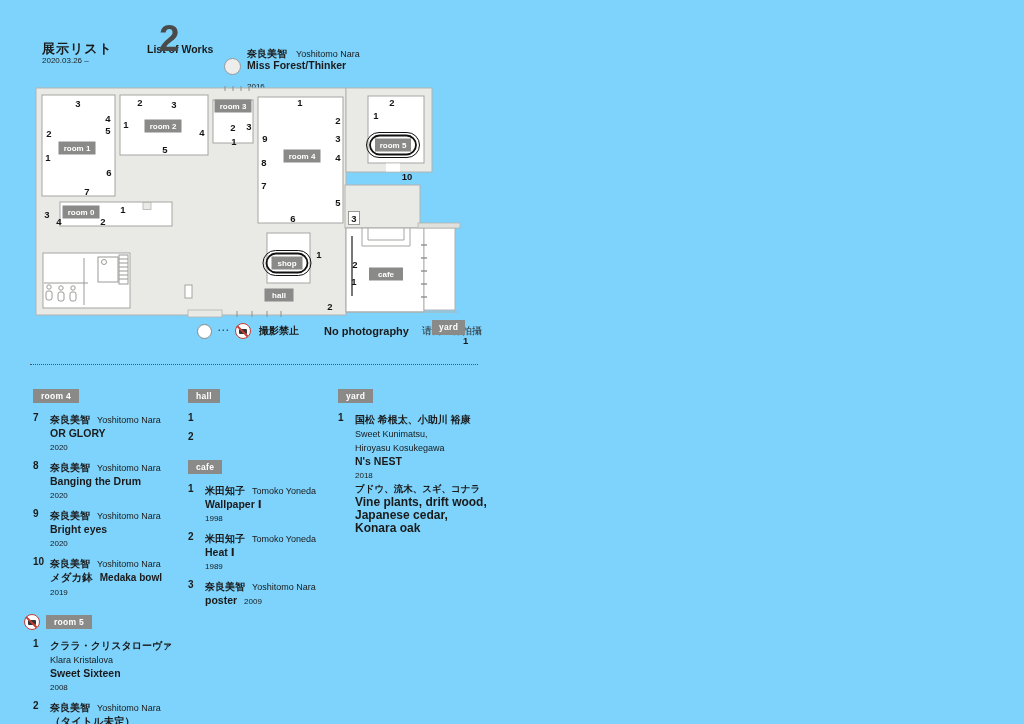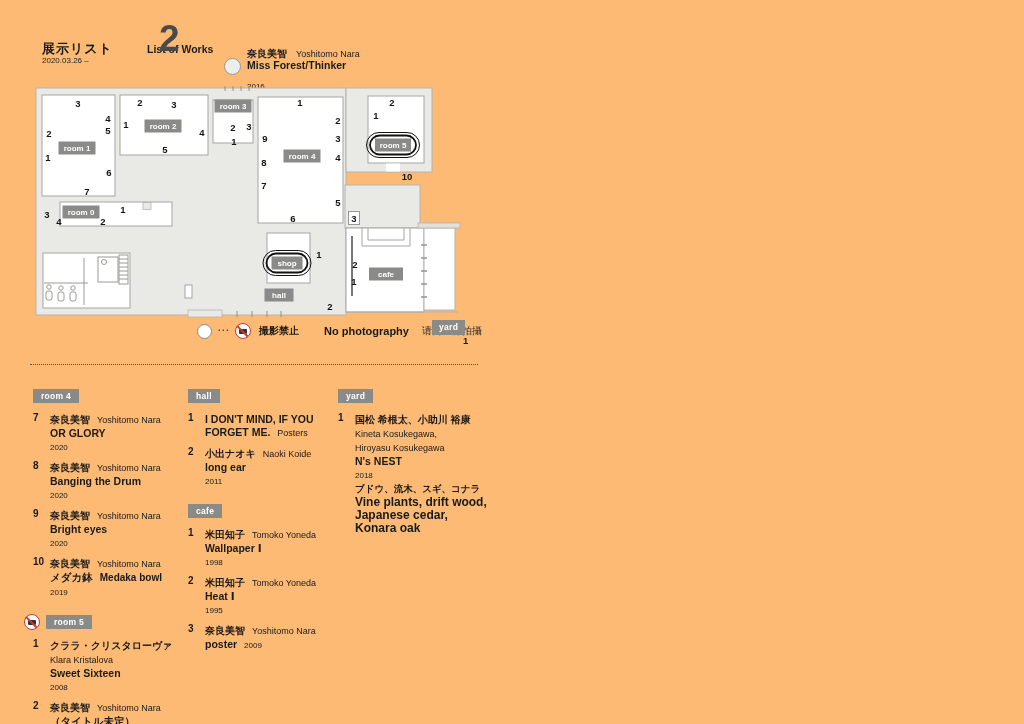--- a/index.html
+++ b/index.html
@@ -1,16 +1,16 @@
 <!DOCTYPE html>
 <html><head>
 <meta charset="utf-8">
 <style>
   html,body{margin:0;padding:0;background:#fff;}
-  #page{position:relative;width:1024px;height:724px;background:#fdba74;overflow:hidden;
+  #page{position:relative;width:1024px;height:724px;background:#7dd3fc;overflow:hidden;
         font-family:"Liberation Sans","DejaVu Sans",sans-serif;color:#1a1a1a;}
 
   
   .hdr-title-jp{position:absolute;left:42px;top:40px;font-size:13px;font-weight:700;letter-spacing:1px;}
   .hdr-title-en{position:absolute;left:103px;top:43px;font-size:10.5px;font-weight:700;margin-left:44px;}
   .hdr-num{position:absolute;left:159px;top:20px;font-size:37px;font-weight:700;color:#4a4a4a;line-height:38px;}
   .hdr-date{position:absolute;left:42px;top:56px;font-size:8px;color:#222;text-align:right;}
 
   .feat-circle{position:absolute;left:224px;top:58px;width:15px;height:15px;border:1.5px solid #999;
                border-radius:50%;background:#ededeb;}
@@ -293,73 +293,64 @@
         </div>
       </div>
     </div>
   <div id="col-1" class="col">
       <div class="section">
         <div class="section-head">
           <span class="badge">hall</span>
         </div>
         <div class="work-item">
           <div class="work-num">1</div>
-          <div class="work-lines">
-            <div class="work-line"><span class="seg s-bold">I DON'T MIND, IF YOU</span></div>
-            <div class="work-line"><span class="seg s-bold">FORGET ME.</span><span class="seg s-en">Posters</span></div>
-          </div>
         </div>
         <div class="work-item">
           <div class="work-num">2</div>
-          <div class="work-lines">
-            <div class="work-line"><span class="seg s-jp">小出ナオキ</span><span class="seg s-en">Naoki Koide</span></div>
-            <div class="work-line"><span class="seg s-bold">long ear</span></div>
-            <div class="work-line ln-year"><span class="seg s-year">2011</span></div>
-          </div>
         </div>
       </div>
       <div class="section">
         <div class="section-head">
           <span class="badge">cafe</span>
         </div>
         <div class="work-item">
           <div class="work-num">1</div>
           <div class="work-lines">
             <div class="work-line"><span class="seg s-jp">米田知子</span><span class="seg s-en">Tomoko Yoneda</span></div>
             <div class="work-line"><span class="seg s-bold">Wallpaper Ⅰ</span></div>
             <div class="work-line ln-year"><span class="seg s-year">1998</span></div>
           </div>
         </div>
         <div class="work-item">
           <div class="work-num">2</div>
           <div class="work-lines">
             <div class="work-line"><span class="seg s-jp">米田知子</span><span class="seg s-en">Tomoko Yoneda</span></div>
             <div class="work-line"><span class="seg s-bold">Heat Ⅰ</span></div>
-            <div class="work-line ln-year"><span class="seg s-year">1995</span></div>
+            <div class="work-line ln-year"><span class="seg s-year">1989</span></div>
           </div>
         </div>
         <div class="work-item">
           <div class="work-num">3</div>
           <div class="work-lines">
             <div class="work-line"><span class="seg s-jp">奈良美智</span><span class="seg s-en">Yoshitomo Nara</span></div>
             <div class="work-line"><span class="seg s-bold">poster</span><span class="seg s-year">2009</span></div>
           </div>
         </div>
       </div>
     </div>
   <div id="col-2" class="col">
       <div class="section">
         <div class="section-head">
           <span class="badge">yard</span>
         </div>
         <div class="work-item">
           <div class="work-num">1</div>
           <div class="work-lines">
             <div class="work-line"><span class="seg s-jp">国松 希根太、小助川 裕康</span></div>
-            <div class="work-line"><span class="seg s-en">Kineta Kosukegawa,</span></div>
+            <div class="work-line"><span class="seg s-en">Sweet Kunimatsu,</span></div>
             <div class="work-line"><span class="seg s-en">Hiroyasu Kosukegawa</span></div>
             <div class="work-line"><span class="seg s-bold">N's NEST</span></div>
             <div class="work-line ln-year"><span class="seg s-year">2018</span></div>
             <div class="work-line"><span class="seg s-media">ブドウ、流木、スギ、コナラ</span></div>
             <div class="work-line"><span class="seg s-mediabold">Vine plants, drift wood,</span></div>
             <div class="work-line"><span class="seg s-mediabold">Japanese cedar, Konara oak</span></div>
           </div>
         </div>
       </div>
     </div>

